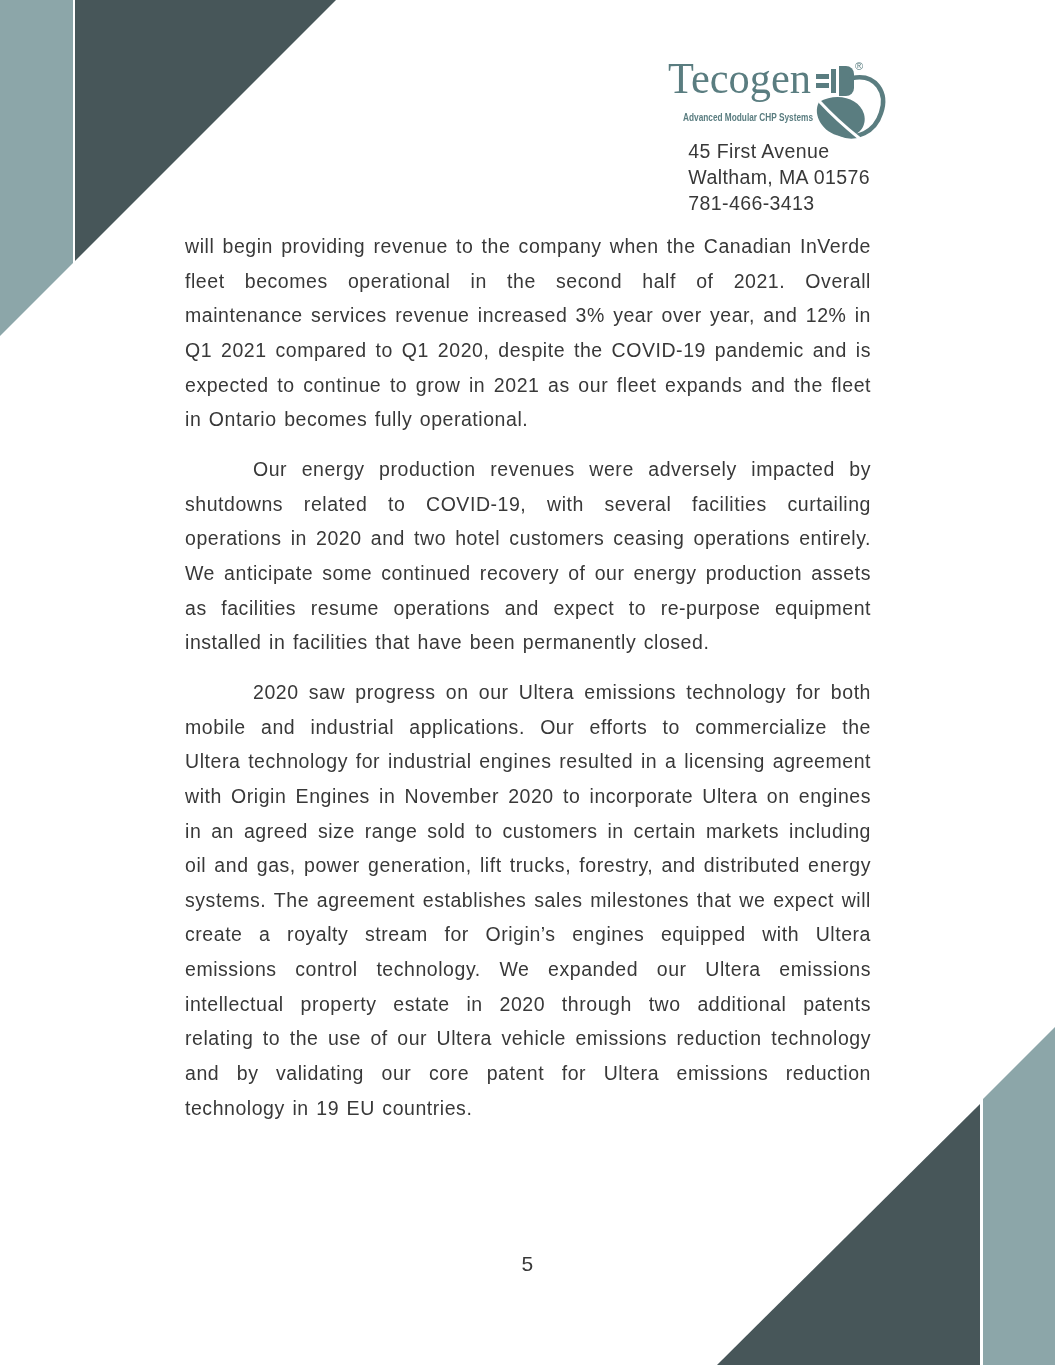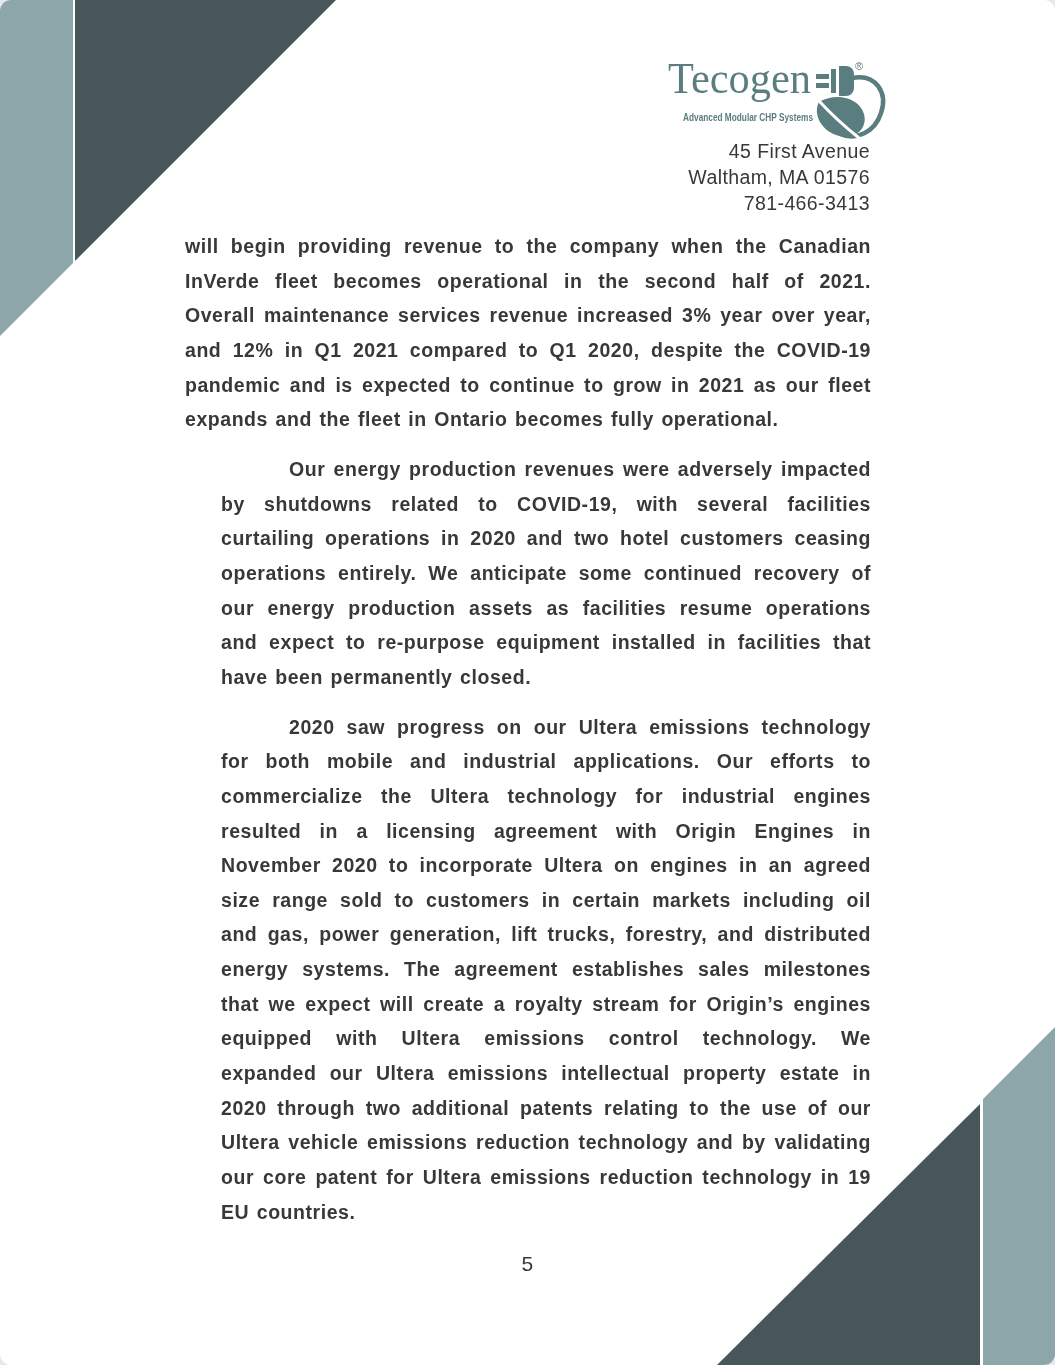--- a/index.html
+++ b/index.html
@@ -10,50 +10,49 @@
     --paper:#ffffff;
   }
   html,body{margin:0;padding:0;background:#e8e8e8;}
   .page{
     position:relative;
     width:1055px;height:1365px;
     background:var(--paper);
     margin:0 auto;
     overflow:hidden;
     font-family:"Liberation Sans", sans-serif;
-    border-radius:11px;
   }
   .corner-svg{
     position:absolute;left:0;top:0;width:1055px;height:1365px;
     pointer-events:none;
   }
   .logo-block{
     position:absolute;left:648px;top:53px;width:245px;height:97px;
   }
   .address-block{
     position:absolute;right:185px;top:139px;
-    text-align:right;
+    text-align:left;
     font-size:19.5px;
     line-height:25.8px;
     letter-spacing:0.4px;
     color:var(--text-color);
   }
   .content{
-    position:absolute;left:185px;top:229px;width:686px;font-weight:bold;
+    position:absolute;left:185px;top:229px;width:686px;
   }
   .content p{
     margin:0 0 15px 0;
     font-size:19.5px;
     line-height:34.65px;
     letter-spacing:0.55px;
     word-spacing:1.6px;
     text-align:justify;
     color:var(--text-color);
   }
-  .content p.indent{text-indent:68px;margin-left:36px;}
+  .content p.indent{text-indent:68px;}
   .page-number{
     position:absolute;left:0;right:0;top:1252px;
     text-align:center;
     font-size:21px;
     letter-spacing:0.5px;
     color:var(--text-color);
   }
 </style>
 </head>
 <body>

